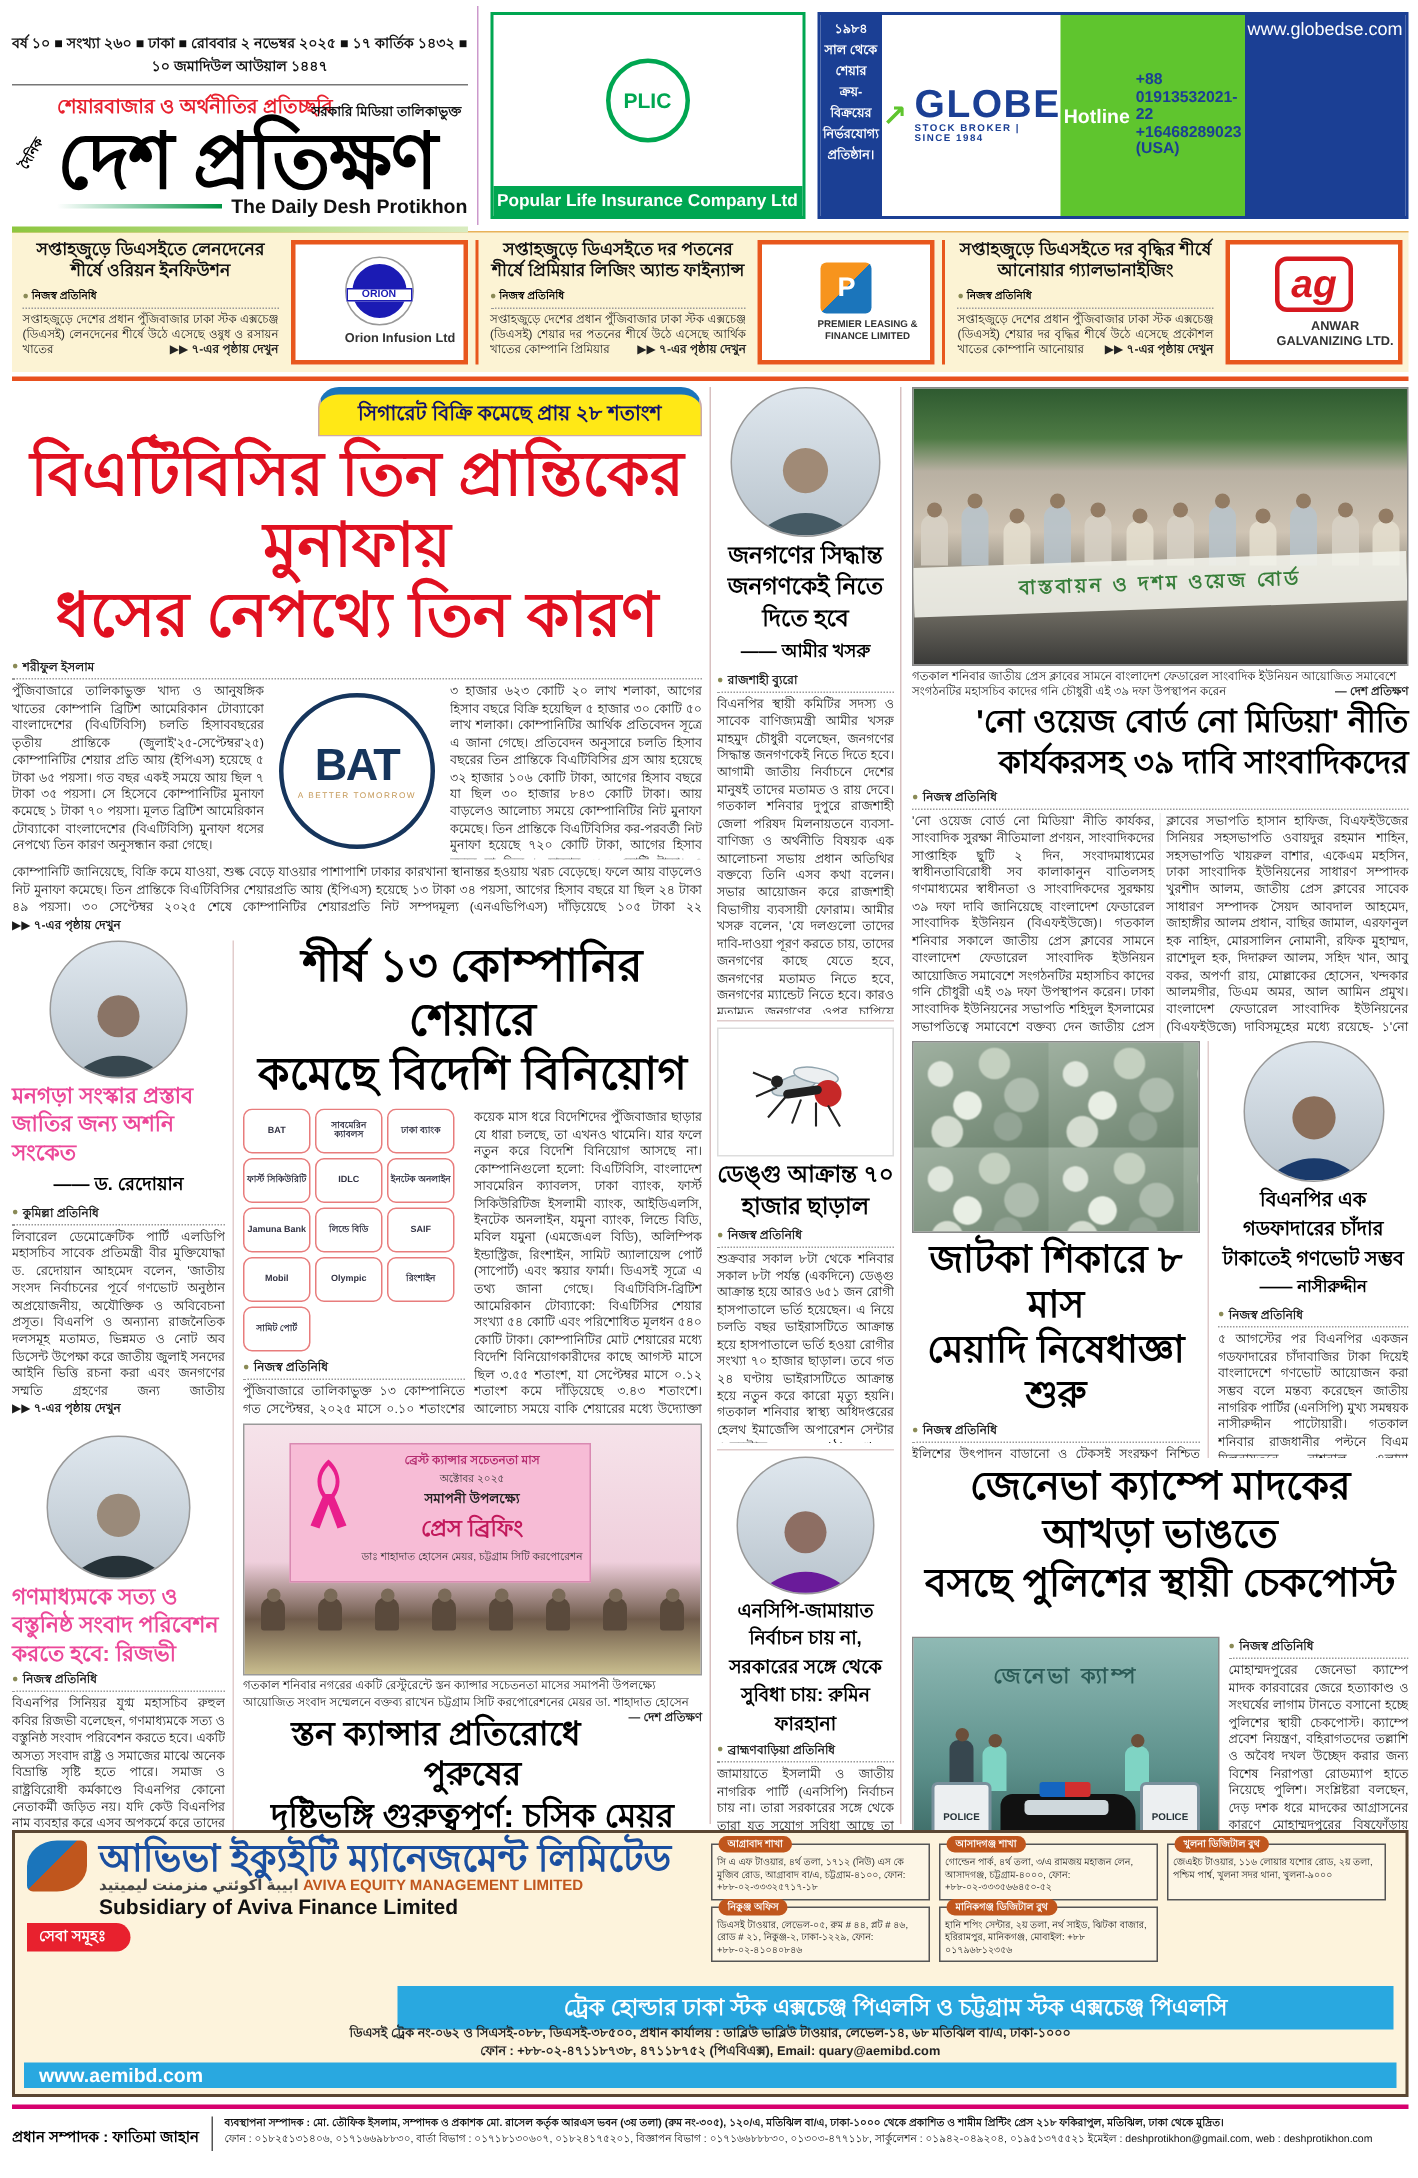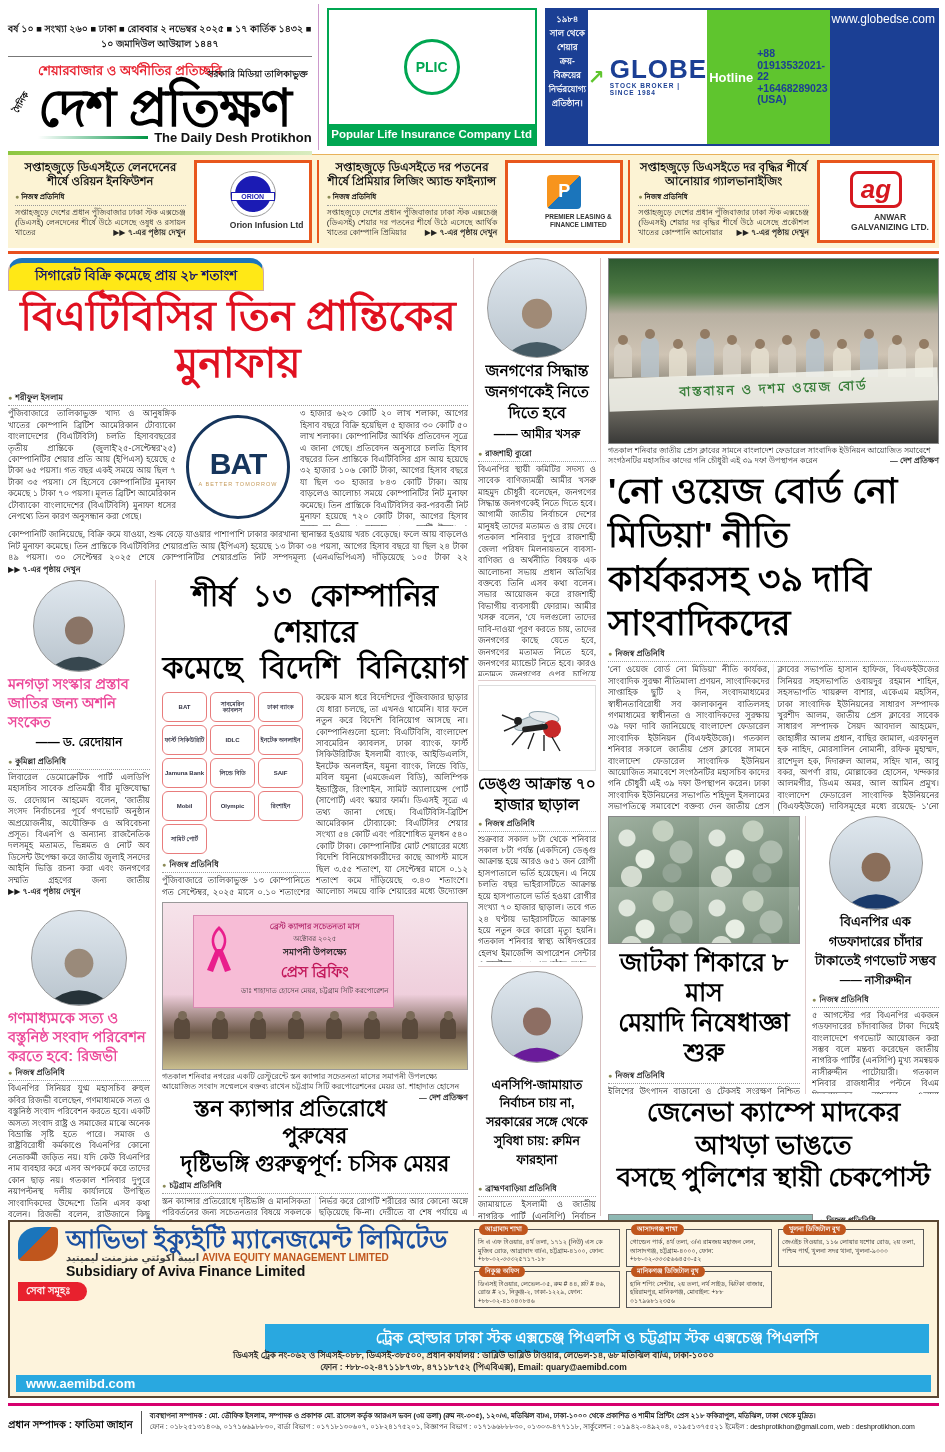--- a/index.html
+++ b/index.html
@@ -50,21 +50,21 @@
   .prem-mark { width:34px; height:34px; background:linear-gradient(135deg,#f7941d 50%,#1b75bb 50%); color:#fff; font-weight:900; font-size:18px; display:flex; align-items:center; justify-content:center; border-radius:4px; }
   .ag-mark { color:#d6181f; font-size:26px; font-weight:900; font-style:italic; border:3px solid #d6181f; border-radius:8px; padding:0 8px; }
   .orange-rule { height:3px; background:#e8501e; margin:3px 0 4px; }
 
   
   main { display:flex; height:958px; gap:5px; }
   .colA { width:460px; }
   .colB { width:128px; border-left:1px solid #d8c0c0; border-right:1px solid #d8c0c0; padding:0 4px; }
   .colC { flex:1; padding-left:2px; }
 
-  .kicker { display:flex; justify-content:flex-start; }
+  .kicker { display:flex; justify-content:flex-end; }
   .kicker-pill { background:#ffe816; border:1px solid #caa; border-radius:14px 14px 0 0; padding:2px 26px; font-size:13.5px; font-weight:bold; color:#12126b; border-top:5px solid #1b75bb; }
   .lead-head { color:#e01020; font-size:41px; font-weight:900; text-align:center; line-height:1.15; margin:2px 0 4px; }
   .byline { font-size:8px; font-weight:bold; color:#222; border-bottom:1px dotted #999; padding-bottom:1px; margin-bottom:2px; display:flex; gap:3px; align-items:center; }
   .bul { color:#8a8a56; font-size:7px; }
   .bt { font-size:8.4px; line-height:1.36; text-align:justify; color:#1a1a1a; overflow:hidden; }
   .more { font-weight:bold; font-size:8px; white-space:nowrap; }
   .lead-flex { display:flex; gap:6px; height:118px; overflow:hidden; }
   .lead-col { flex:1; }
   .batwrap { width:112px; display:flex; align-items:center; justify-content:center; }
   .bat-circle { width:104px; height:104px; border-radius:50%; border:3px solid #16355c; display:flex; flex-direction:column; align-items:center; justify-content:center; color:#16355c; }
@@ -72,21 +72,21 @@
   .bat-tag { font-size:5.5px; letter-spacing:1px; color:#c59a5a; }
   .lead-tail { height:46px; margin-top:3px; }
 
   .A-bottom { display:flex; gap:6px; margin-top:5px; }
   .A-left { width:148px; border-right:1px solid #e2cccc; padding-right:5px; }
   .A-right { flex:1; }
   .portrait { border-radius:50%; border:1px solid #999; background:linear-gradient(180deg,#dfe7ee,#b9c4cd); display:flex; align-items:flex-end; justify-content:center; overflow:hidden; margin:0 auto; }
   .portrait svg { display:block; }
   .mini-head { font-size:14.5px; font-weight:bold; text-align:left; color:#ec4899; line-height:1.3; margin:3px 0 1px; }
   .attr { font-size:12px; font-weight:bold; text-align:center; margin-bottom:2px; }
-  .t13-head { font-size:30px; font-weight:900; text-align:center; color:#000; line-height:1.2; margin-bottom:4px;font-family:Liberation Mono, monospace; }
+  .t13-head { font-size:30px; font-weight:900; text-align:center; color:#000; line-height:1.2; margin-bottom:4px; }
   .t13-flex { display:flex; gap:6px; height:206px; overflow:hidden; }
   .t13-left { width:148px; }
   .chips { display:flex; flex-wrap:wrap; gap:3px; margin-bottom:4px; }
   .chip { border:1.5px solid #e87c7c; border-radius:6px; background:#fff; width:45px; height:30px; font-size:6px; font-weight:bold; color:#334; display:flex; align-items:center; justify-content:center; text-align:center; line-height:1.1; padding:1px; }
   .t13-right { flex:1; }
   .press-photo { height:168px; border:1px solid #999; position:relative; overflow:hidden; background:linear-gradient(180deg,#f6e3ea 0%,#efcfdc 55%,#6e5a4a 78%,#c9bd8e 100%); margin-top:4px; }
   .press-banner { position:absolute; left:10%; top:7%; width:66%; height:56%; background:#f7bcd6; border:1px solid #d98ab2; padding:4px 4px 4px 46px; text-align:center; }
   .ribbon { position:absolute; left:8px; top:8px; }
   .pb1 { font-size:8px; font-weight:bold; color:#b42c6f; }
   .pb2 { font-size:7px; color:#333; }
@@ -97,32 +97,32 @@
   .person::before { content:""; display:block; width:9px; height:9px; border-radius:50%; background:#7a6a58; margin:-6px auto 0; }
   .caption { font-size:7.8px; color:#222; line-height:1.3; margin:2px 0; }
   .credit { float:right; font-weight:bold; }
   .breast-head { font-size:22px; font-weight:900; text-align:center; line-height:1.25; margin:2px 0; }
   .twocol { column-count:2; column-gap:8px; column-rule:1px solid #eee; }
 
   
   .b-art { border-bottom:1px solid #e0cccc; padding-bottom:4px; margin-bottom:4px; }
   .b-head { font-size:15.5px; font-weight:bold; text-align:center; line-height:1.35; margin:3px 0 1px; }
   .mosq-box { height:86px; background:#fff; border:1px solid #ddd; display:flex; align-items:center; justify-content:center; }
-  .rumin-head { font-size:12.5px; font-weight:bold; text-align:center; line-height:1.5; margin:13px 0; }
+  .rumin-head { font-size:12.5px; font-weight:bold; text-align:center; line-height:1.5; margin:2px 0; }
 
   
   .c-photo { height:186px; border:1px solid #888; position:relative; overflow:hidden;
     background:linear-gradient(180deg,#2e5a30 0%,#4e7a44 18%,#b8b0a2 30%,#cfc4b4 52%,#8a8578 70%,#3a3a38 100%); }
   .c-banner { position:absolute; left:0; right:0; top:62%; height:18%; background:#f2f2ea; transform:rotate(-2deg); display:flex; align-items:center; justify-content:center; color:#2e7d32; font-weight:900; font-size:13px; letter-spacing:2px; opacity:.9; }
   .crowd { position:absolute; top:22%; left:0; right:0; height:42%; display:flex; justify-content:space-around; align-items:flex-end; }
   .crowd i { width:18px; height:34px; background:#d8d2c6; border-radius:8px 8px 0 0; opacity:.85; }
   .crowd i:nth-child(2n){ background:#b8c4cc; height:40px; }
   .crowd i:nth-child(3n){ background:#e6e0d0; height:30px; }
   .crowd i::before { content:""; display:block; width:10px; height:10px; border-radius:50%; background:#8a7158; margin:-8px auto 0; }
-  .jour-head { font-size:35px; font-weight:900; text-align:left; line-height:1.25; margin:3px 0; }
+  .jour-head { font-size:21px; font-weight:900; text-align:right; line-height:1.25; margin:3px 0; }
   .c-mid { display:flex; gap:6px; height:278px; overflow:hidden; margin-top:2px; }
   .fish-col { width:198px; border-right:1px solid #e0cccc; padding-right:5px; }
   .fish-photo { height:128px; border:1px solid #888;
     background:radial-gradient(circle at 20% 30%, #dfe6dc 0 8px, transparent 9px),
                radial-gradient(circle at 60% 20%, #c4d0c0 0 10px, transparent 11px),
                radial-gradient(circle at 40% 60%, #e8eee4 0 9px, transparent 10px),
                radial-gradient(circle at 80% 50%, #aebcae 0 11px, transparent 12px),
                radial-gradient(circle at 25% 85%, #d4dcd0 0 10px, transparent 11px),
                radial-gradient(circle at 70% 80%, #93a495 0 9px, transparent 10px),
                linear-gradient(160deg,#9fb0a0,#6e8470); background-size:90px 70px; }
@@ -256,21 +256,21 @@
   </div>
   <div class="orange-rule"></div>
 
   <main>
 
     <section class="colA">
       <div class="kicker">
           <span class="kicker-pill">সিগারেট বিক্রি কমেছে প্রায় ২৮ শতাংশ</span>
         </div>
       <h1 class="lead-head">
-        <span>বিএটিবিসির তিন প্রান্তিকের মুনাফায়</span><br>
+        <span>বিএটিবিসির তিন প্রান্তিকের মুনাফায়</span><br><span>ধসের নেপথ্যে তিন কারণ</span>
       </h1>
       <div class="byline">
           <span class="bul">●</span> 
           <span>শরীফুল ইসলাম</span>
         </div>
       <div class="lead-flex">
         <div class="lead-col bt">পুঁজিবাজারে তালিকাভুক্ত খাদ্য ও আনুষঙ্গিক খাতের কোম্পানি ব্রিটিশ আমেরিকান টোব্যাকো বাংলাদেশের (বিএটিবিসি) চলতি হিসাববছরের তৃতীয় প্রান্তিকে (জুলাই'২৫-সেপ্টেম্বর'২৫) কোম্পানিটির শেয়ার প্রতি আয় (ইপিএস) হয়েছে ৫ টাকা ৬৫ পয়সা। গত বছর একই সময়ে আয় ছিল ৭ টাকা ৩৫ পয়সা। সে হিসেবে কোম্পানিটির মুনাফা কমেছে ১ টাকা ৭০ পয়সা। মূলত ব্রিটিশ আমেরিকান টোব্যাকো বাংলাদেশের (বিএটিবিসি) মুনাফা ধসের নেপথ্যে তিন কারণ অনুসন্ধান করা গেছে।</div>
         <div class="batwrap">
           <div class="bat-circle">
             <span class="bat-word">BAT</span>

